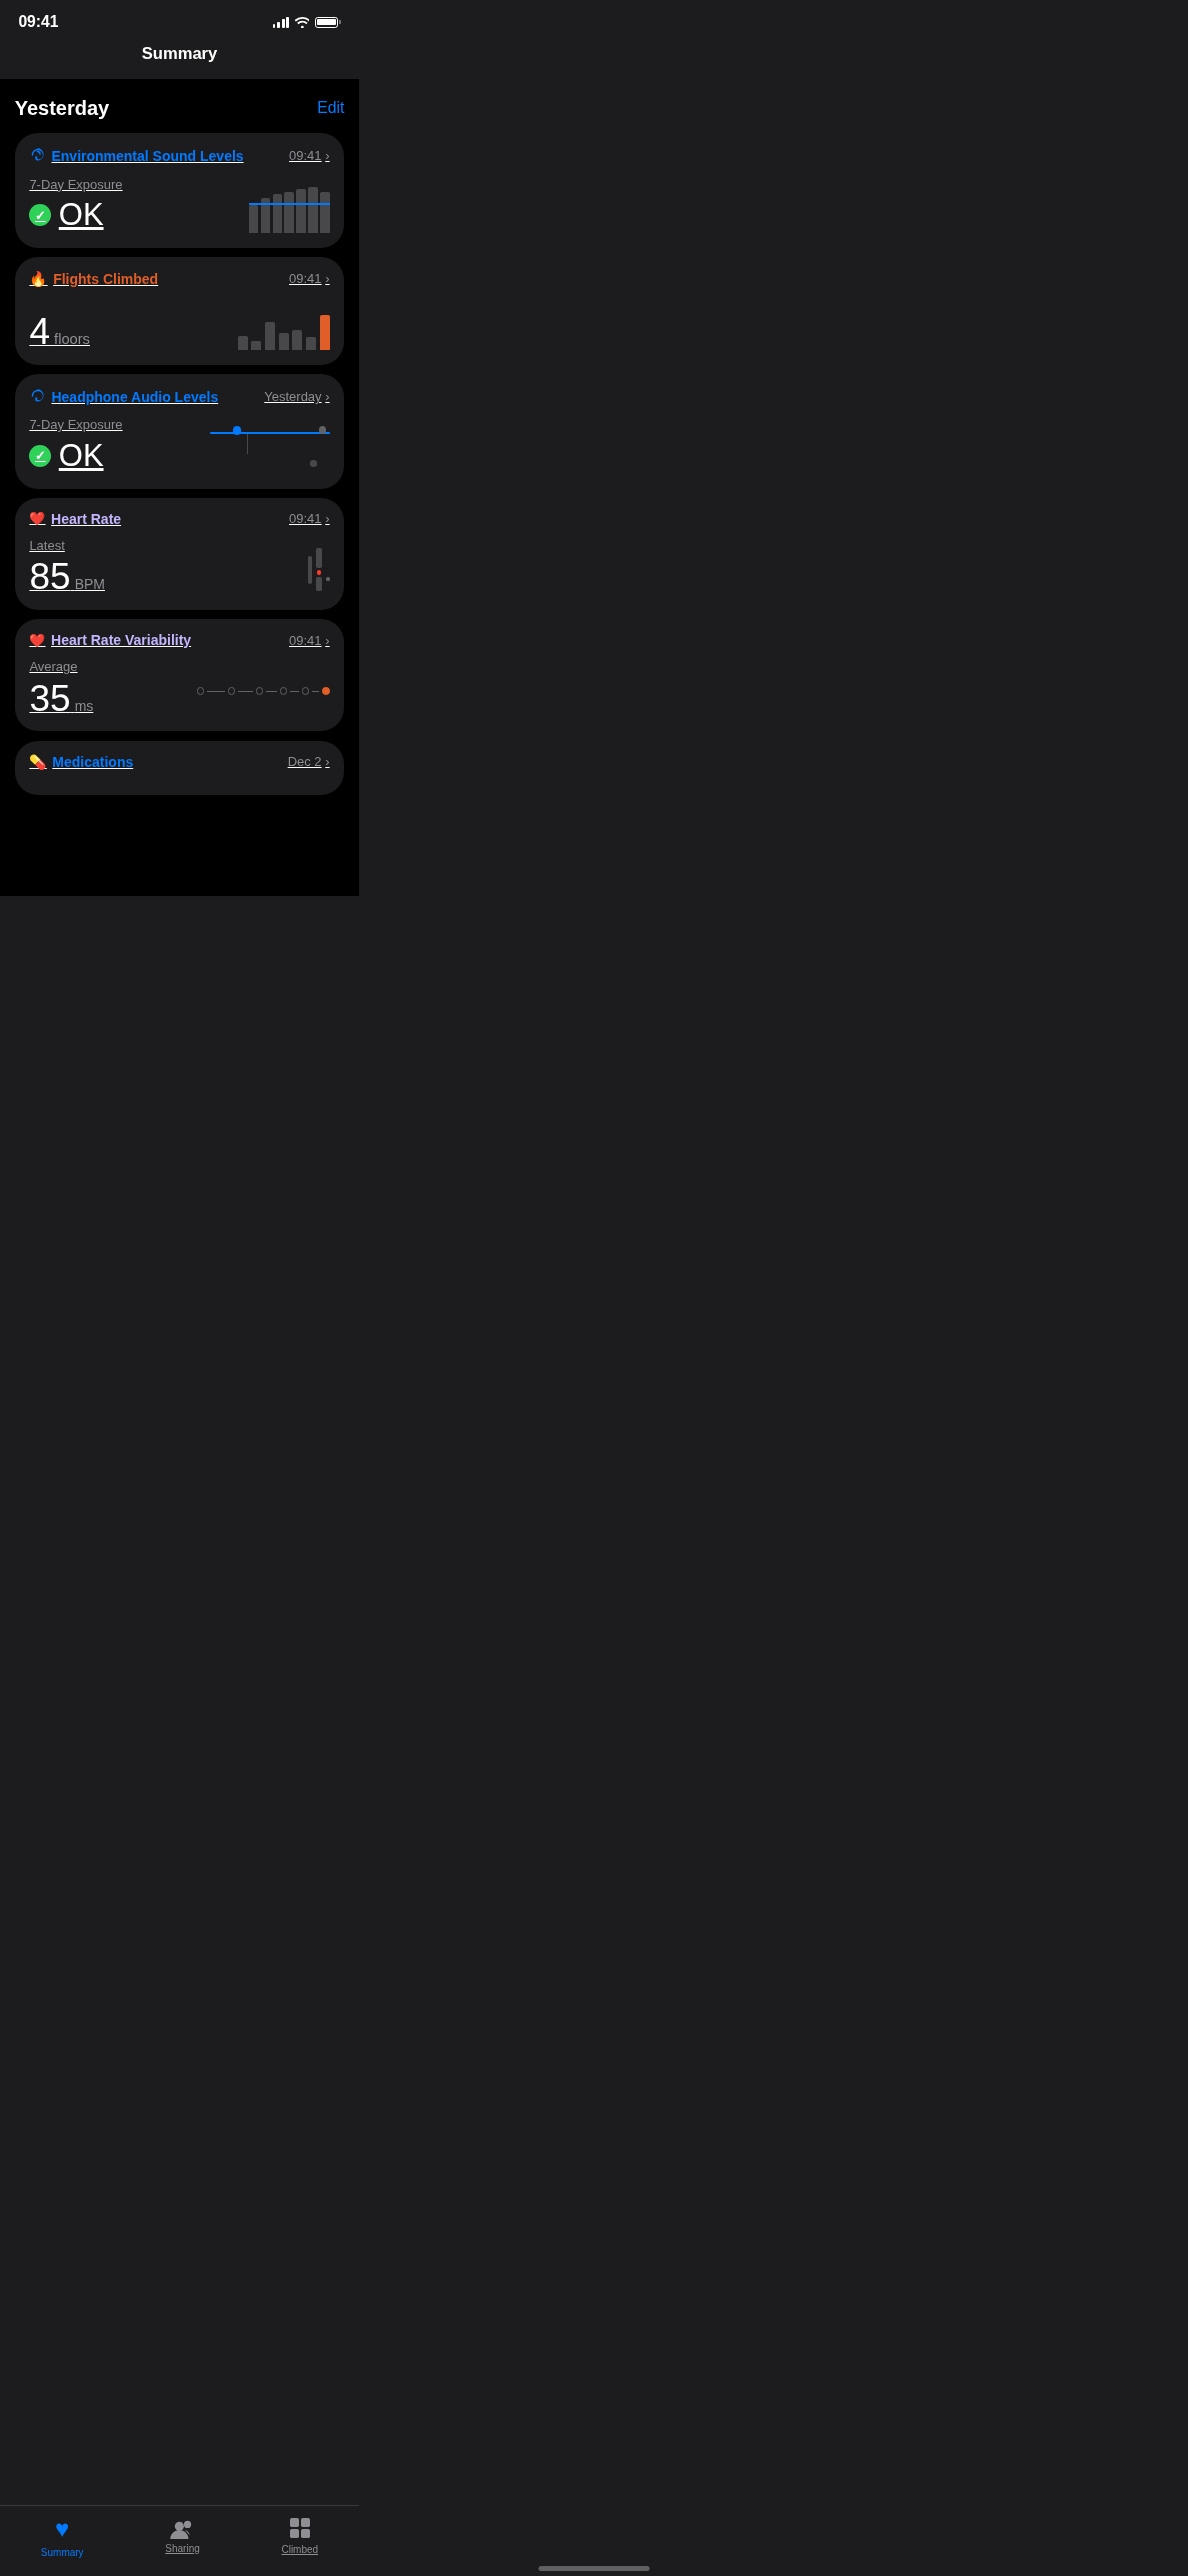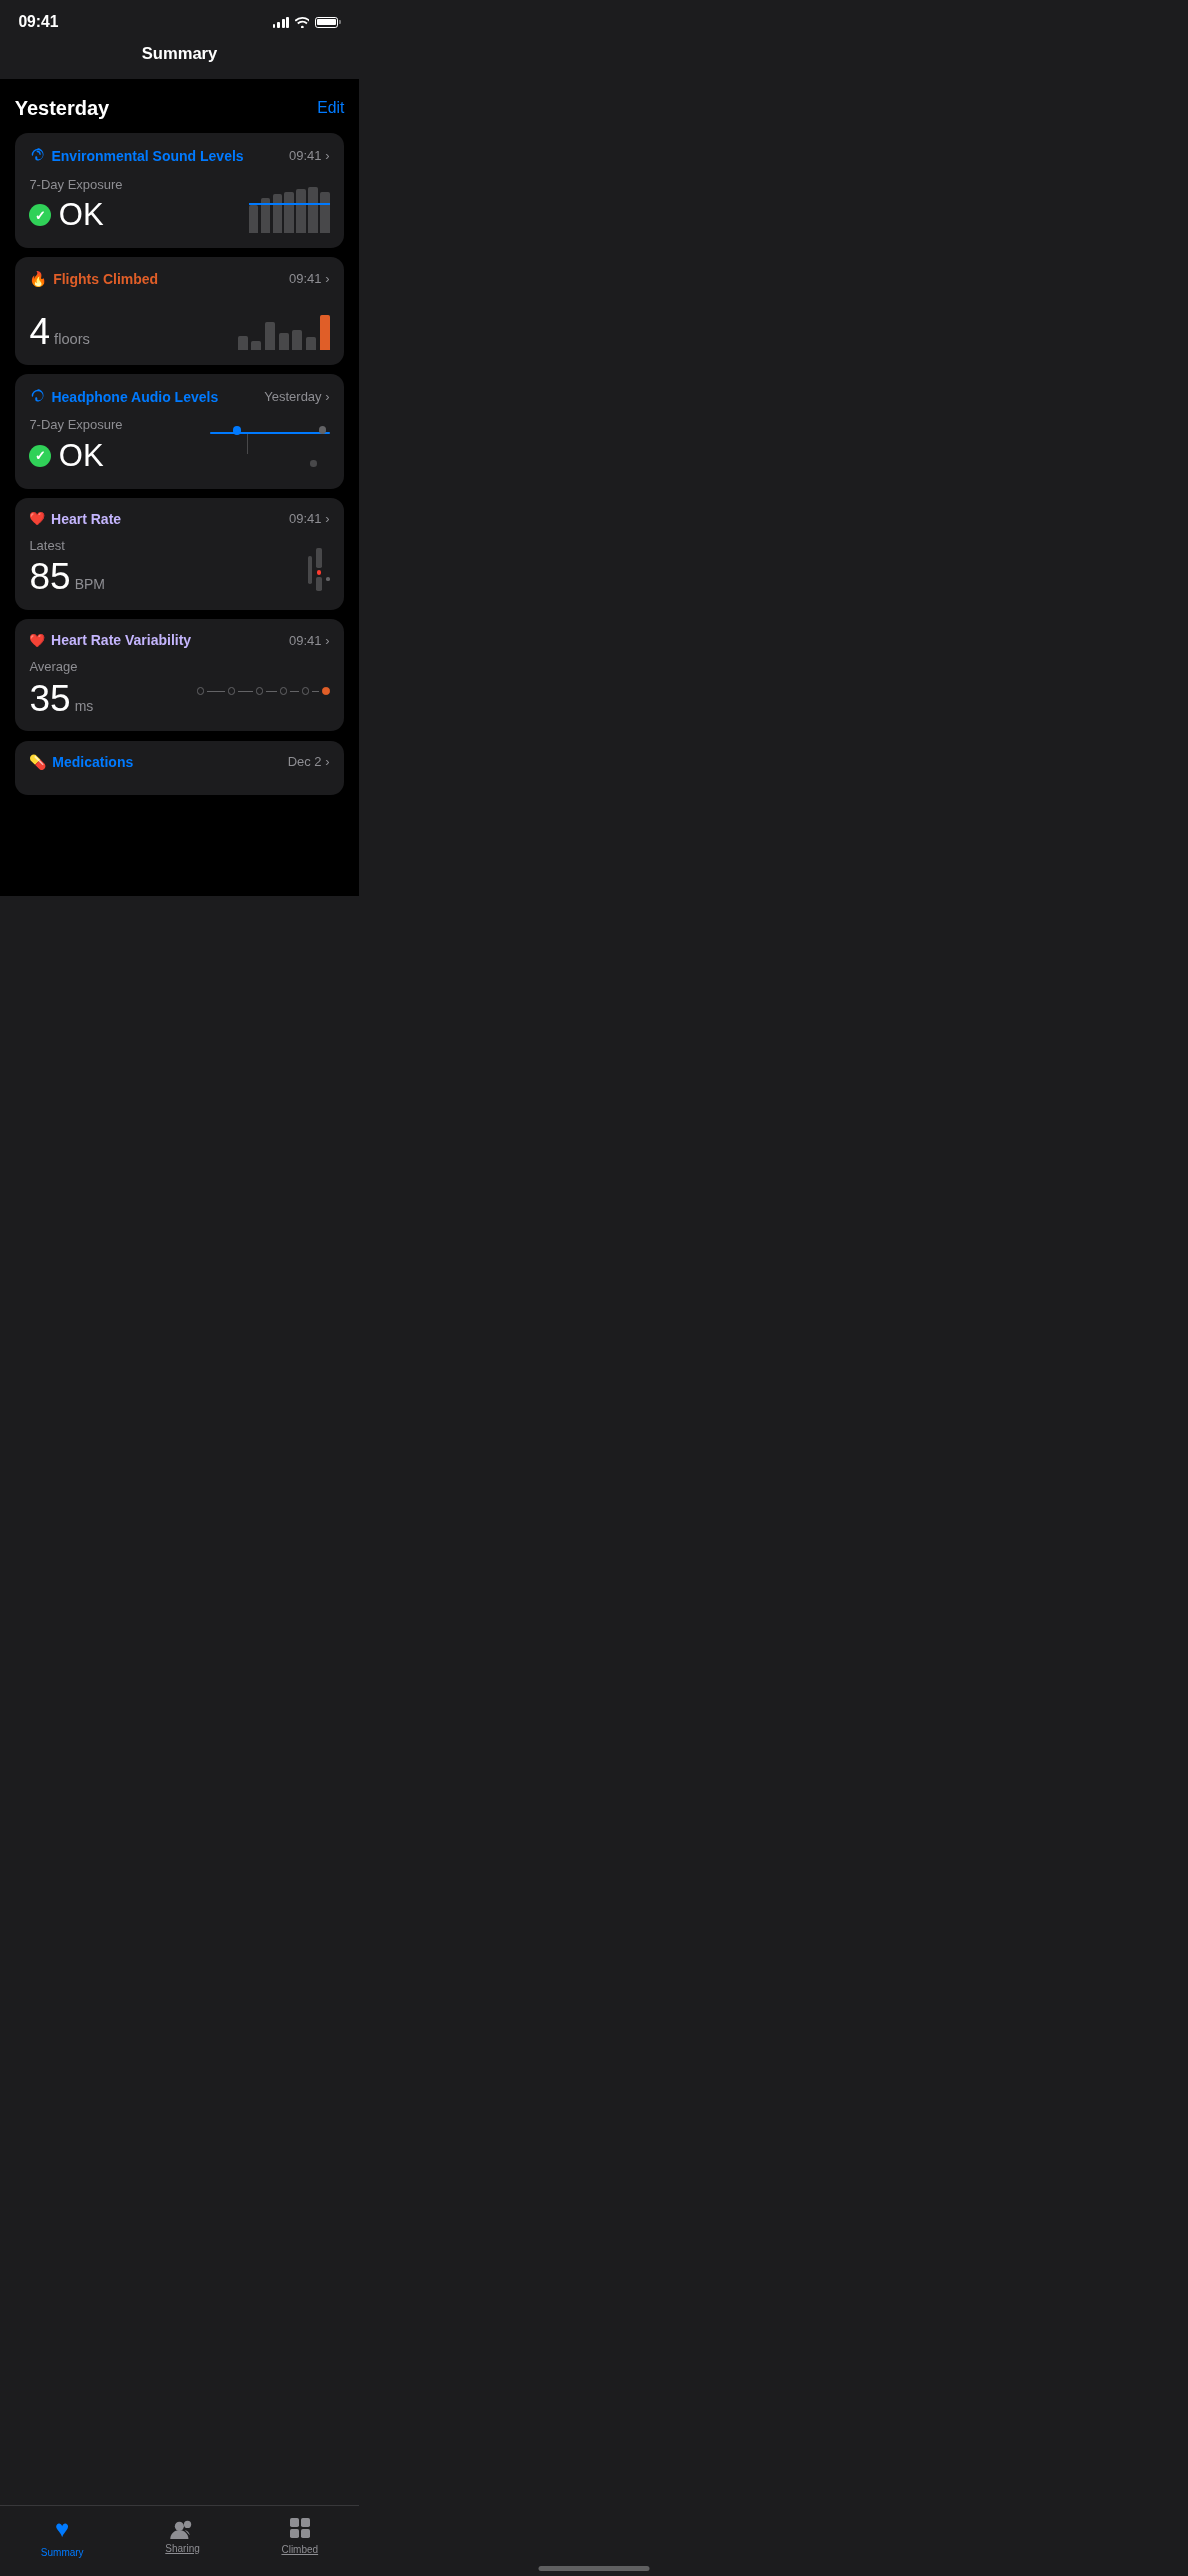--- a/index.html
+++ b/index.html
@@ -111,23 +111,24 @@
 
     .edit-button {
       font-size: 15.7px;
       color: #007aff;
       font-weight: 400;
     }
 
     
     .health-card {
       background: #1c1c1e;
-      border-radius: 13px;
+      border-radius: 23px;
       padding: 13px 14.7px 14.7px;
       margin-bottom: 9.2px;
+      text-decoration: underline;
     }
 
     .card-header {
       display: flex;
       justify-content: space-between;
       align-items: center;
       margin-bottom: 11px;
     }
 
     .card-title-group {

